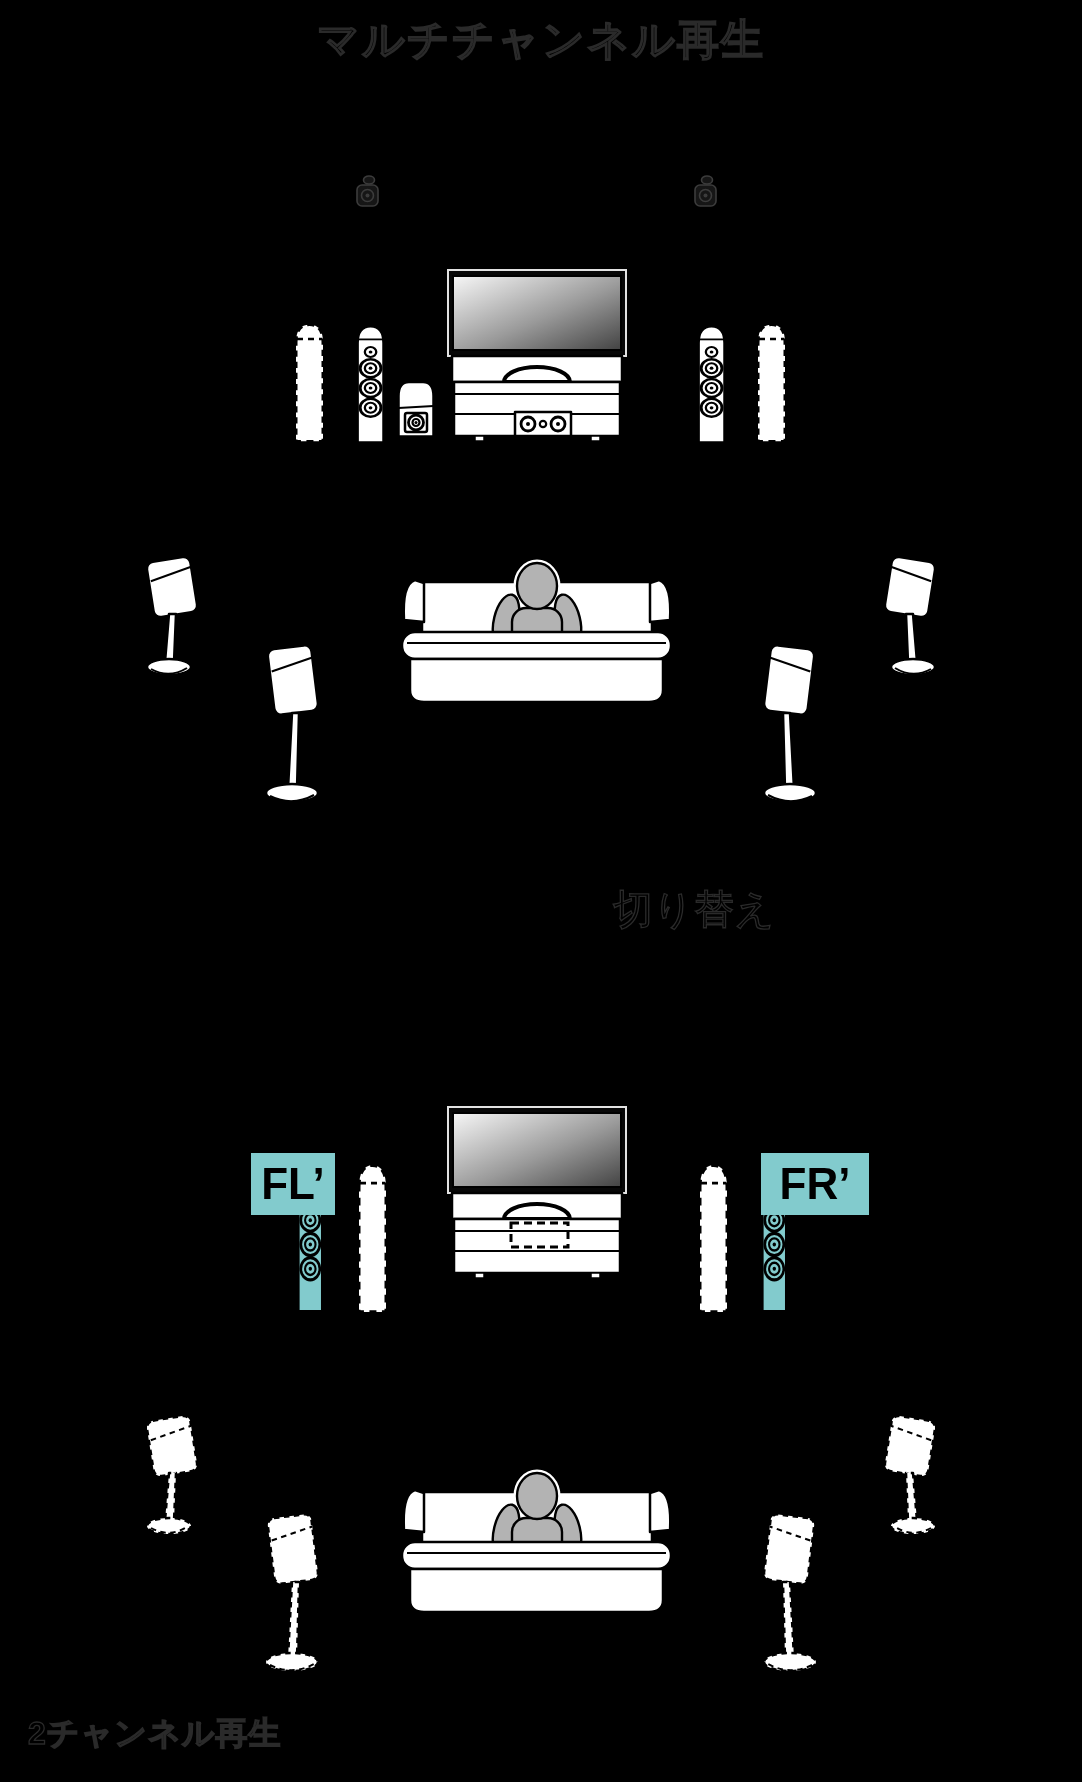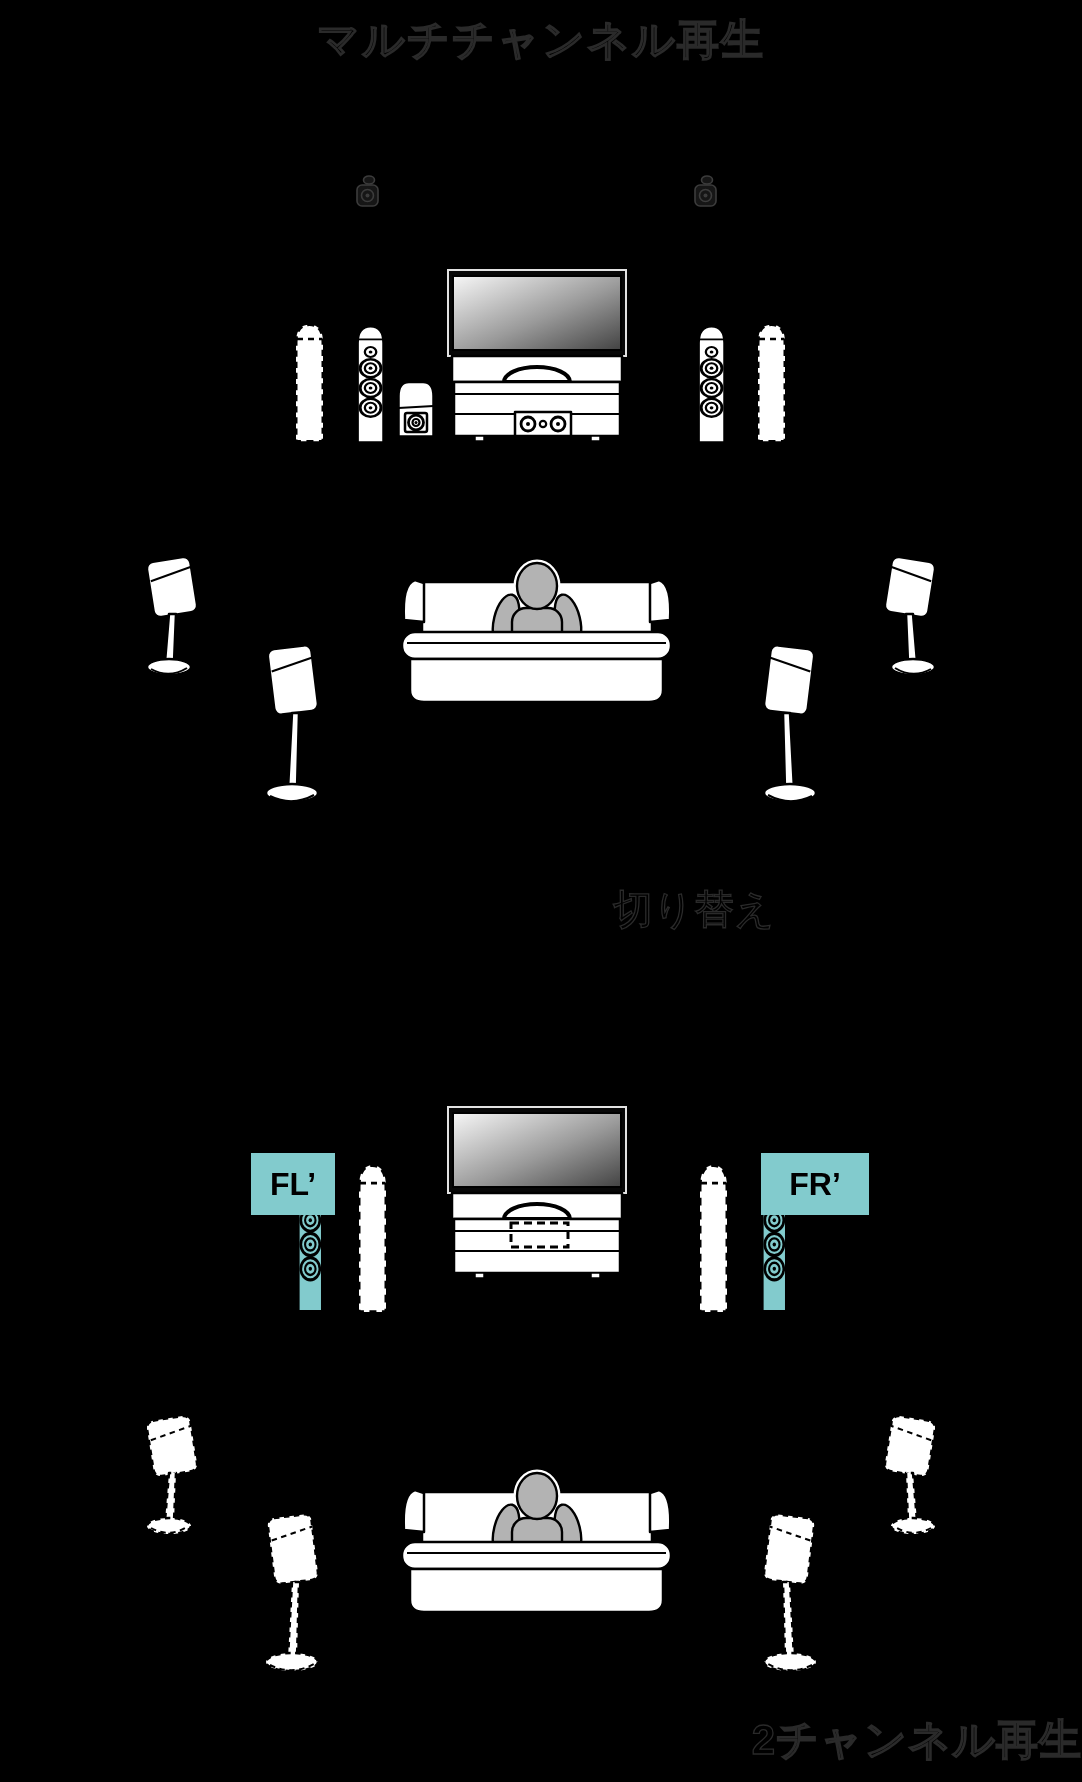--- a/index.html
+++ b/index.html
@@ -5,24 +5,24 @@
   html,body{margin:0;padding:0;background:#000;}
   .canvas{position:relative;width:1082px;height:1782px;background:#000;overflow:hidden;
           font-family:"Liberation Sans", sans-serif;}
   .art{position:absolute;left:0;top:0;}
 
   
   .ghost{position:absolute;color:#000;-webkit-text-stroke:1.3px var(--ghost,#2a2a2a);
          white-space:nowrap;}
   .title{left:0;right:0;top:12px;text-align:center;font-size:42px;font-weight:700;letter-spacing:2px;}
   .switch{left:585px;top:882px;font-size:40px;font-weight:400;margin-left:28px;}
-  .caption2{left:0;right:0;top:1712px;text-align:right;font-size:42px;font-weight:700;letter-spacing:1px;}
+  .caption2{left:0;right:0;top:1712px;text-align:left;font-size:32px;font-weight:700;letter-spacing:1px;padding-left:28px;}
 
   .chip{position:absolute;background:var(--teal,#82cbcd);color:#000;text-align:center;
-        font-weight:700;font-size:32px;line-height:62px;height:62px;}
+        font-weight:700;font-size:44px;line-height:62px;height:62px;}
   .chip.fl{left:251px;top:1153px;width:84px;}
   .chip.fr{left:761px;top:1153px;width:108px;}
 
   
   .body{fill:var(--body,#fff);stroke:#000;stroke-width:2.5;stroke-linejoin:round;}
   .ln{stroke:#000;stroke-width:2;fill:none;}
   .ring{fill:none;stroke:#000;stroke-width:2.8;}
   .ring2{fill:none;stroke:#000;stroke-width:2.2;}
   .dot{fill:#000;stroke:none;}
   .dbody{fill:#fff;stroke:#000;stroke-width:3;stroke-dasharray:7 5.5;stroke-linejoin:round;}

